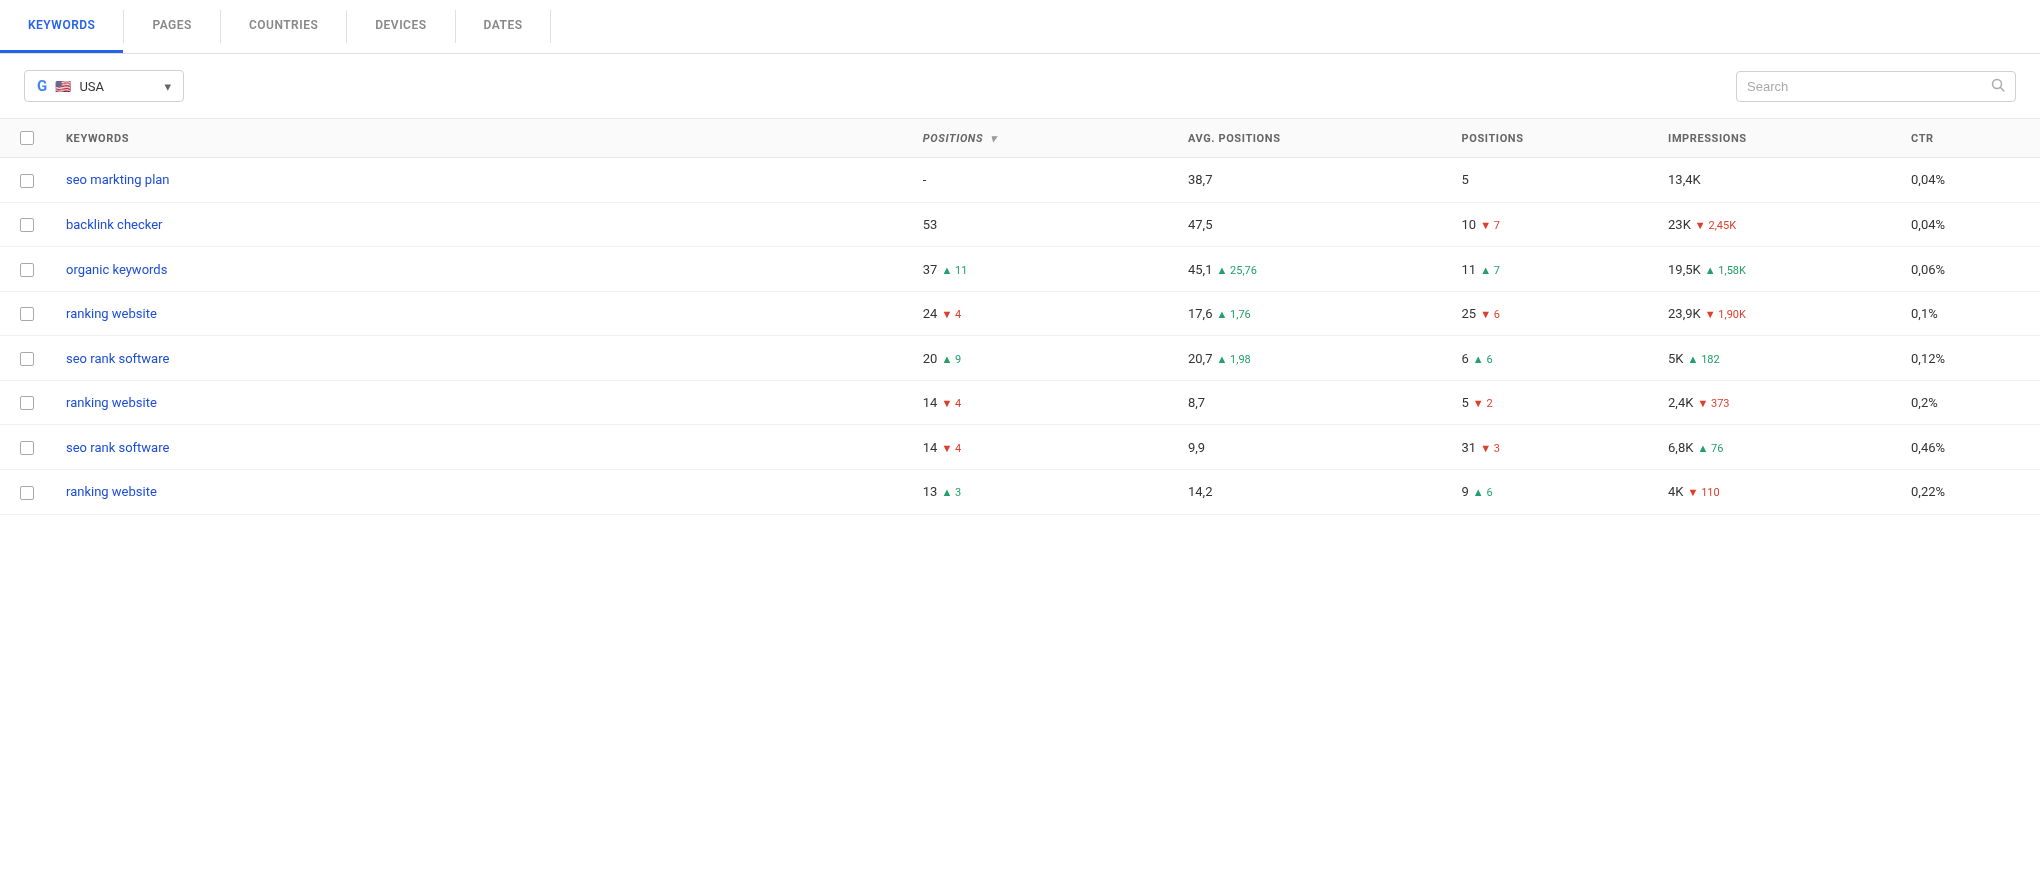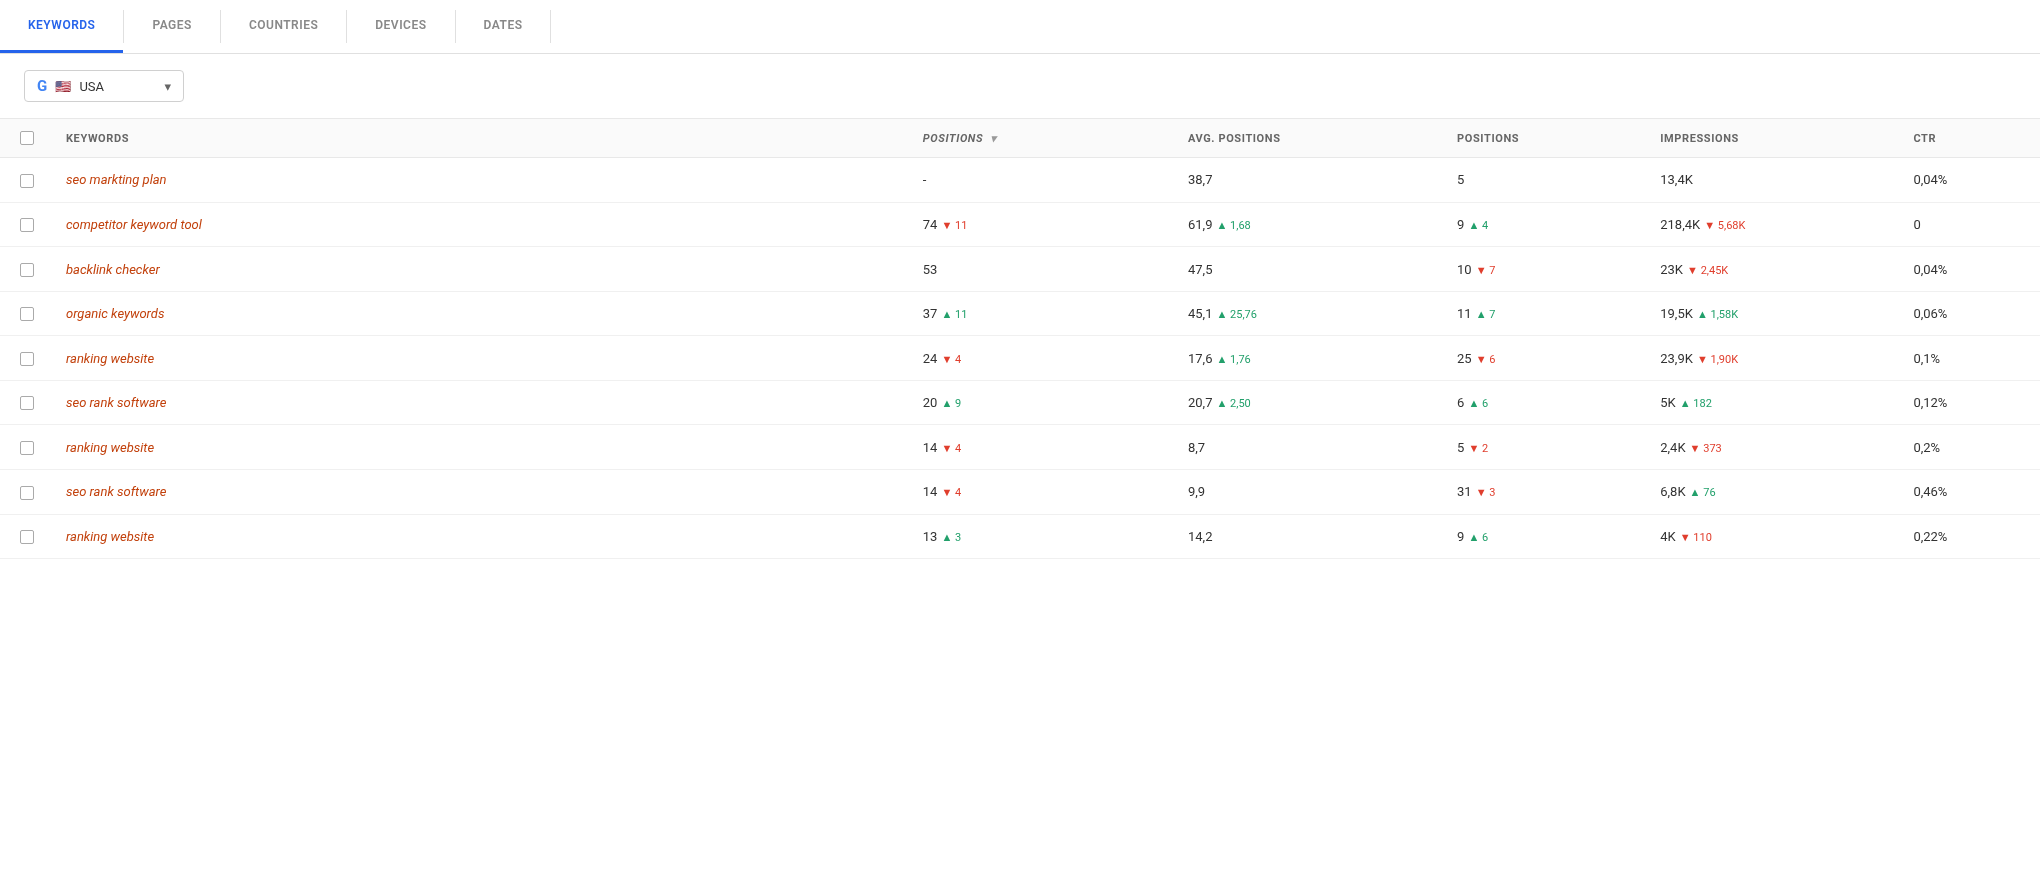--- a/index.html
+++ b/index.html
@@ -136,22 +136,21 @@
       padding: 14px 16px;
       font-size: 13px;
       color: #333;
       vertical-align: middle;
     }
     .checkbox-cell {
       width: 36px;
       padding-left: 20px;
     }
     .keyword-cell {
-      color: #c2410c;
-      font-style: italic;
+      color: #1d4ed8;
     }
     .up {
       color: #22a06b;
       font-size: 11px;
       margin-left: 4px;
     }
     .down {
       color: #e03e2d;
       font-size: 11px;
       margin-left: 4px;
@@ -195,20 +194,29 @@
     <div class="tab-divider"></div>
   </nav>
 
   <div class="toolbar">
     <div class="country-select">
       <span style="font-weight:700;color:#4285f4;font-size:15px;">G</span>
       <span>🇺🇸</span>
       <span>USA</span>
       <span class="chevron">▾</span>
     </div>
+    <div class="search-box">
+      <input type="text" placeholder="Search" style="">
+      <button class="search-icon-btn">
+        <svg width="14" height="14" viewBox="0 0 14 14" fill="none" xmlns="http://www.w3.org/2000/svg">
+          <circle cx="6" cy="6" r="4.5" stroke="#aaa" stroke-width="1.5"></circle>
+          <line x1="9.5" y1="9.5" x2="13" y2="13" stroke="#aaa" stroke-width="1.5" stroke-linecap="round"></line>
+        </svg>
+      </button>
+    </div>
   </div>
 
   <div class="table-wrapper">
     <table>
       <thead>
         <tr>
           <th class="checkbox-cell">
             <span class="checkbox-custom"></span>
           </th>
           <th class="keyword-col">
@@ -241,31 +249,20 @@
     <td>-</td>
     <td>38,7</td>
     <td>5</td>
     <td>13,4K</td>
     <td>0,04%</td>
   </tr>
           <tr>
     <td class="checkbox-cell">
       <span class="checkbox-custom"></span>
     </td>
-    <td class="keyword-cell">competitor keyword tool</td>
-    <td>74<span class="down">▼ 11</span></td>
-    <td>61,9<span class="up">▲ 1,68</span></td>
-    <td>9<span class="up">▲ 4</span></td>
-    <td>218,4K<span class="down">▼ 5,68K</span></td>
-    <td>0</td>
-  </tr>
-          <tr>
-    <td class="checkbox-cell">
-      <span class="checkbox-custom"></span>
-    </td>
     <td class="keyword-cell">backlink checker</td>
     <td>53</td>
     <td>47,5</td>
     <td>10<span class="down">▼ 7</span></td>
     <td>23K<span class="down">▼ 2,45K</span></td>
     <td>0,04%</td>
   </tr>
           <tr>
     <td class="checkbox-cell">
       <span class="checkbox-custom"></span>
@@ -287,21 +284,21 @@
     <td>25<span class="down">▼ 6</span></td>
     <td>23,9K<span class="down">▼ 1,90K</span></td>
     <td>0,1%</td>
   </tr>
           <tr>
     <td class="checkbox-cell">
       <span class="checkbox-custom"></span>
     </td>
     <td class="keyword-cell">seo rank software</td>
     <td>20<span class="up">▲ 9</span></td>
-    <td>20,7<span class="up">▲ 2,50</span></td>
+    <td>20,7<span class="up">▲ 1,98</span></td>
     <td>6<span class="up">▲ 6</span></td>
     <td>5K<span class="up">▲ 182</span></td>
     <td>0,12%</td>
   </tr>
           <tr>
     <td class="checkbox-cell">
       <span class="checkbox-custom"></span>
     </td>
     <td class="keyword-cell">ranking website</td>
     <td>14<span class="down">▼ 4</span></td>

